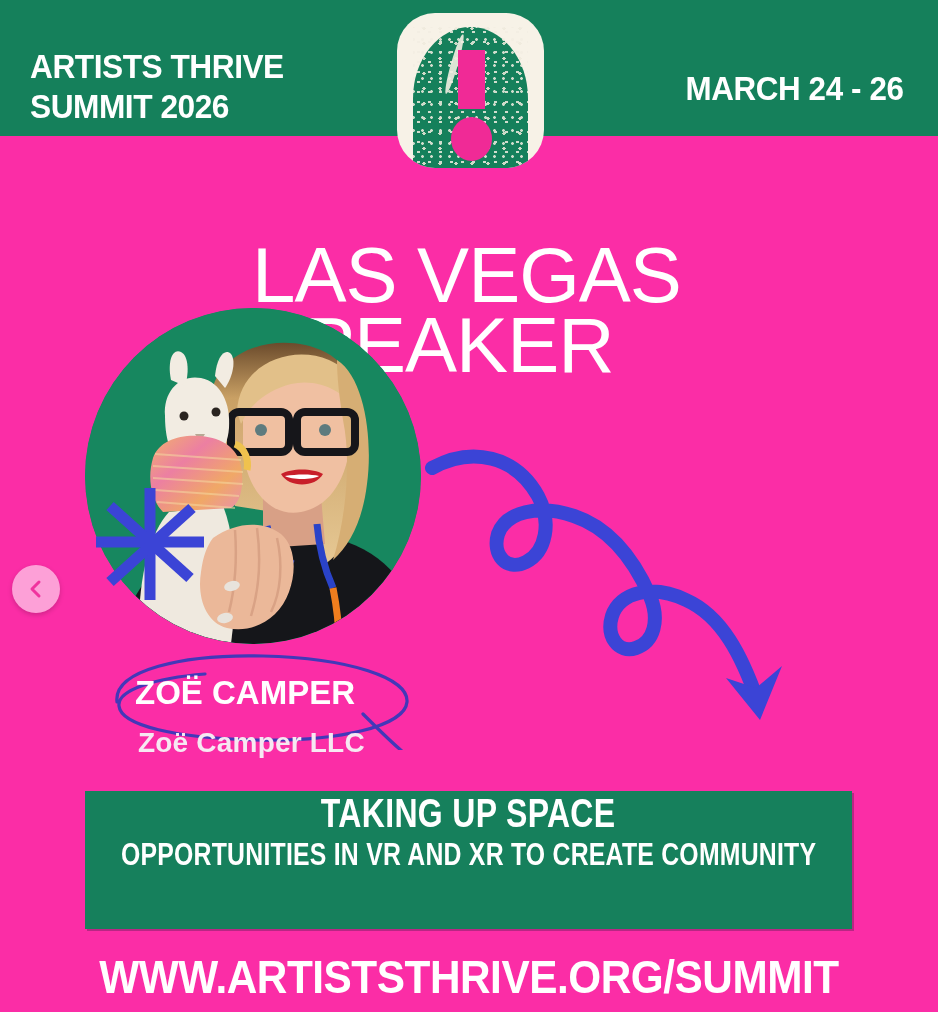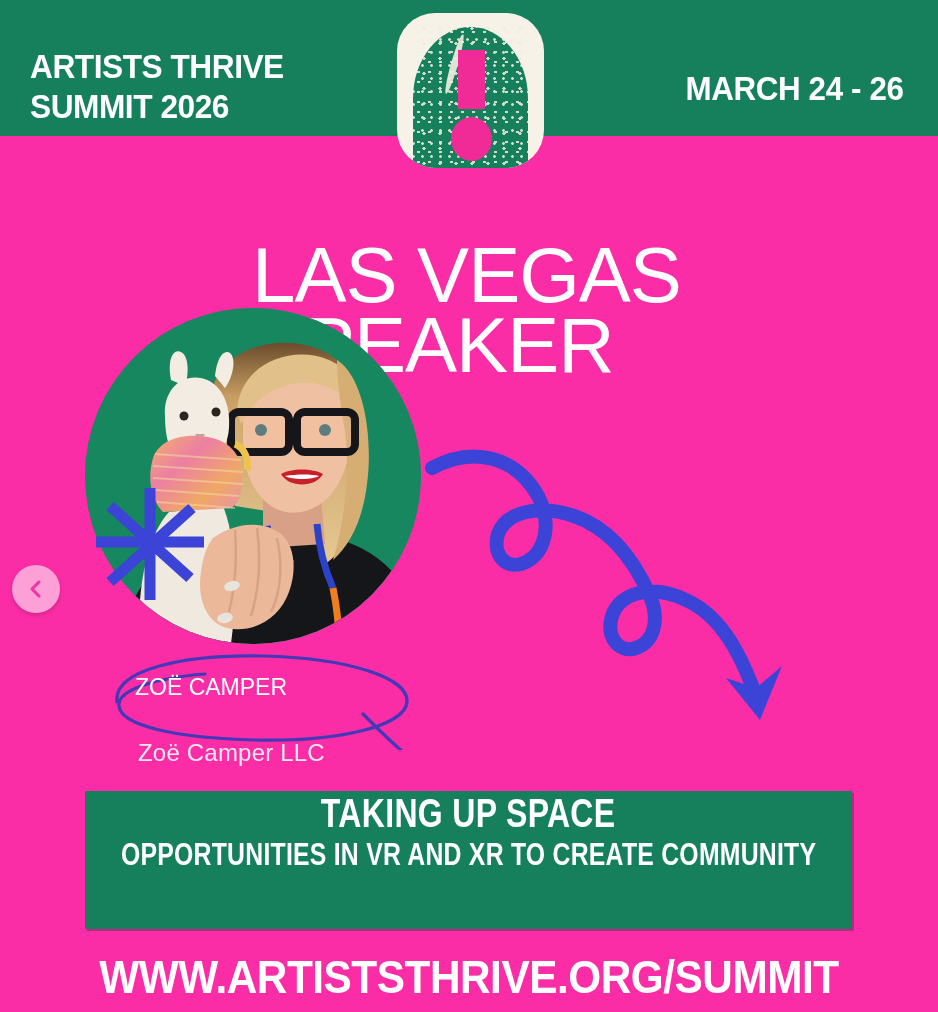--- a/index.html
+++ b/index.html
@@ -181,33 +181,32 @@
   .name-ellipse {
     position: absolute;
     left: 0; top: 0;
     width: 330px; height: 100px;
   }
   .speaker-name {
     position: absolute;
     left: 40px;
     top: 24px;
     color: #FFFFFF;
-    font-size: 23px;
-    font-weight: normal;
+    font-size: 33px;
+    font-weight: bold;
     letter-spacing: 0px;
   }
   .speaker-org {
     position: absolute;
     left: 43px;
     top: 77px;
     color: #F6E8F2;
-    font-size: 24px;
-    font-weight: 400;
+    font-size: 28px;
+    font-weight: 700;
     letter-spacing: 0.2px;
-    margin-top: 12px;
   }
 
   
   .talk-banner {
     position: absolute;
     left: 85px;
     top: 611px;
     width: 767px;
     height: 138px;
     background: #16805C;

